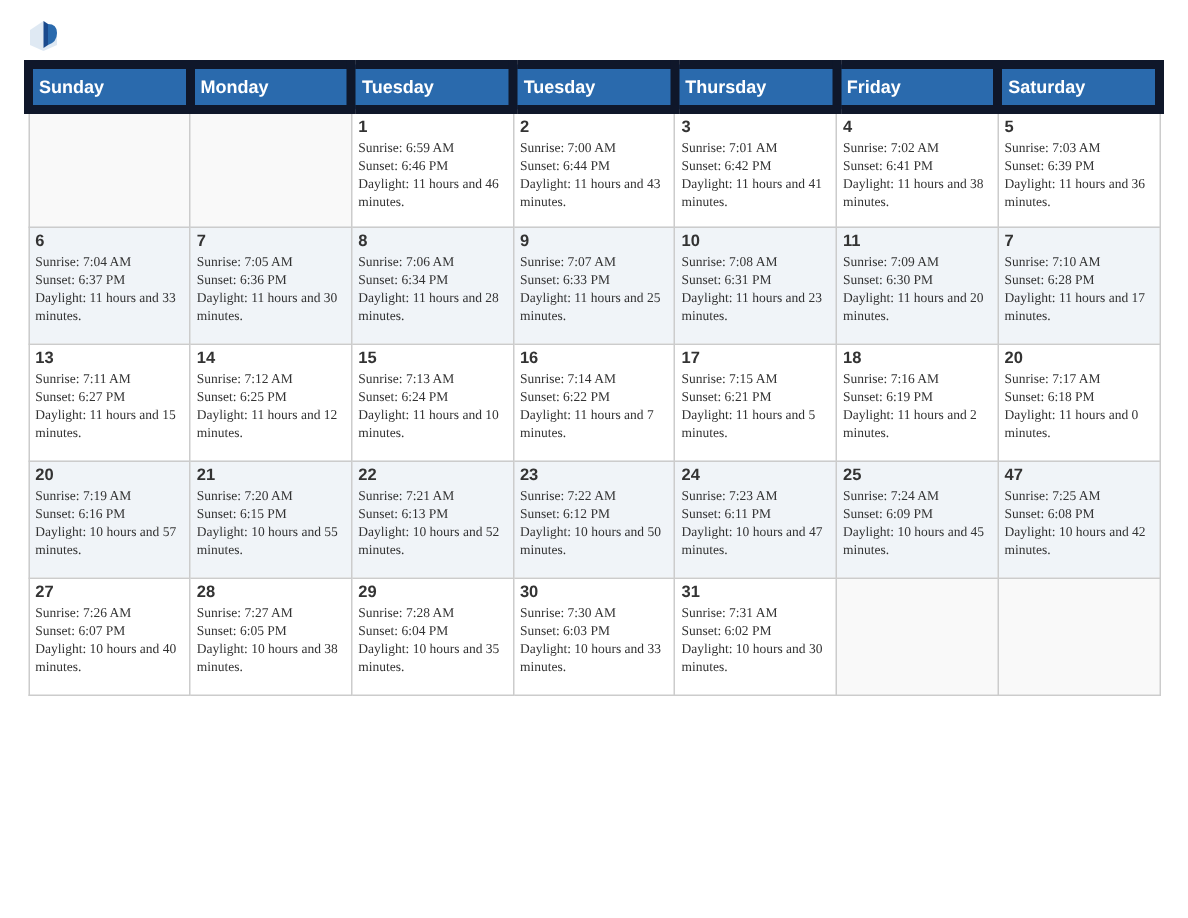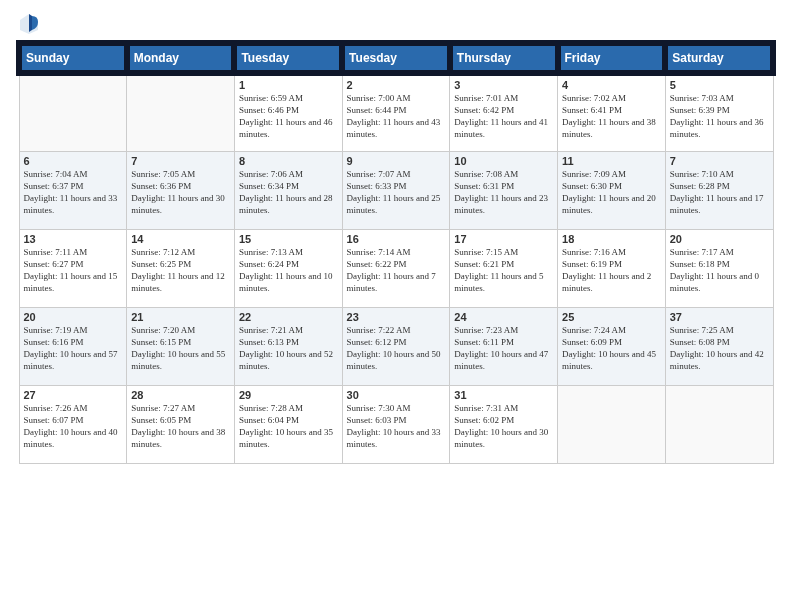--- a/index.html
+++ b/index.html
@@ -242,21 +242,21 @@
           </td>
           <td>
             <span class="day-num">24</span>
             <div class="day-info">Sunrise: 7:23 AM<br>Sunset: 6:11 PM<br>Daylight: 10 hours and 47 minutes.</div>
           </td>
           <td>
             <span class="day-num">25</span>
             <div class="day-info">Sunrise: 7:24 AM<br>Sunset: 6:09 PM<br>Daylight: 10 hours and 45 minutes.</div>
           </td>
           <td>
-            <span class="day-num">37</span>
+            <span class="day-num">47</span>
             <div class="day-info">Sunrise: 7:25 AM<br>Sunset: 6:08 PM<br>Daylight: 10 hours and 42 minutes.</div>
           </td>
         </tr>
         <tr>
           <td>
             <span class="day-num">27</span>
             <div class="day-info">Sunrise: 7:26 AM<br>Sunset: 6:07 PM<br>Daylight: 10 hours and 40 minutes.</div>
           </td>
           <td>
             <span class="day-num">28</span>

